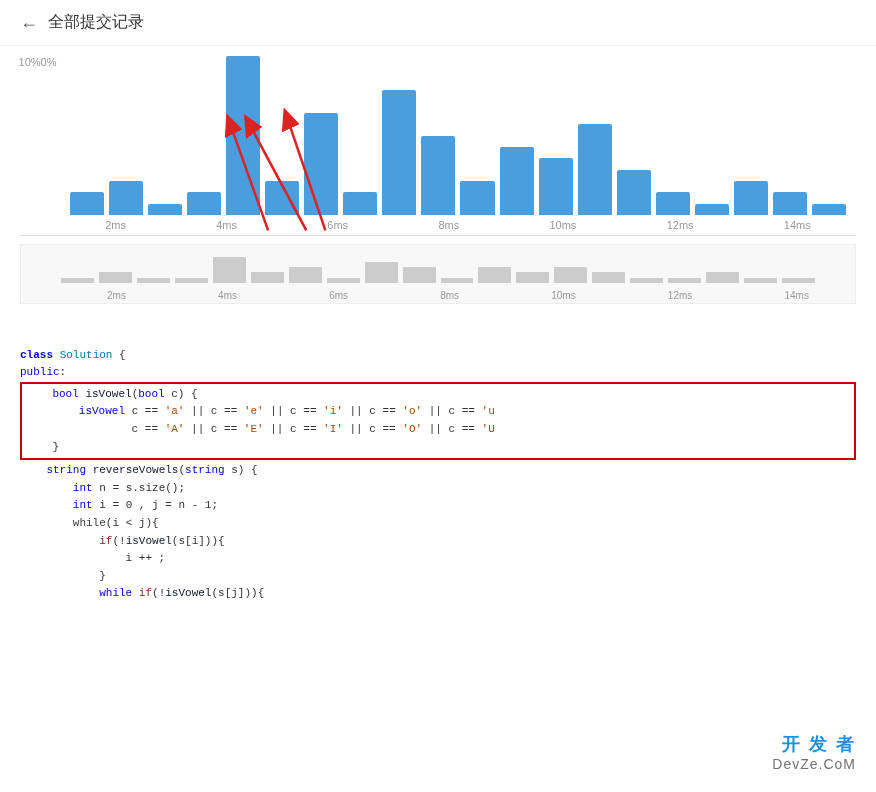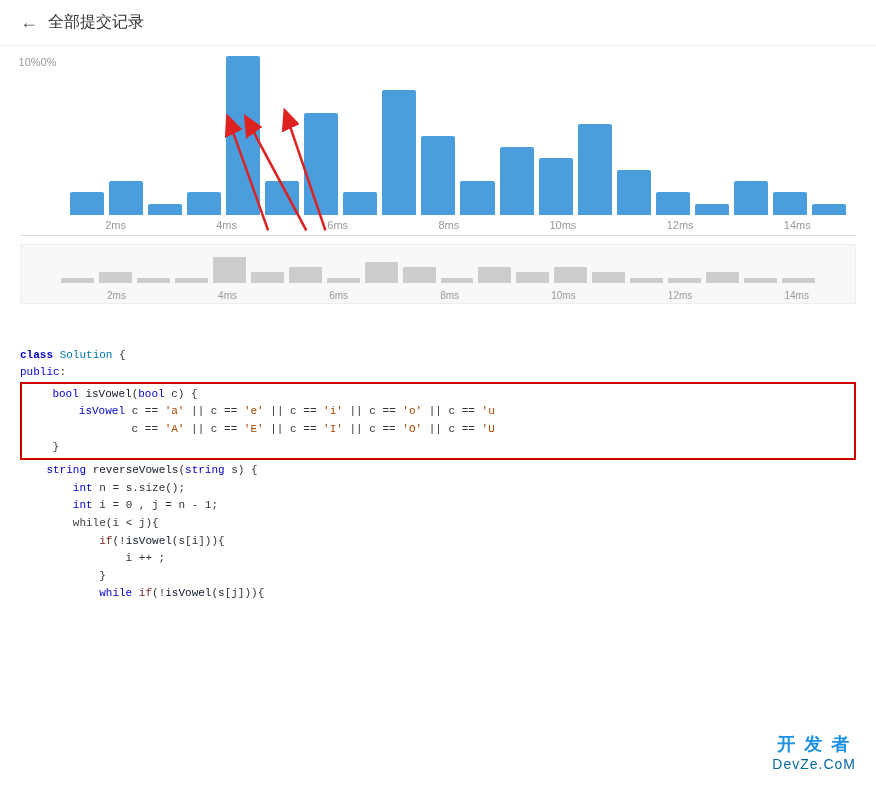--- a/index.html
+++ b/index.html
@@ -158,31 +158,31 @@
     .code-public { color: #0000cc; text-align: center; }
     .code-return { color: #0000cc; }
     .code-while { color: #404040; }
     .code-if { color: #7f1d1d; }
     .code-else { color: #0000cc; }
 
     .watermark {
       position: fixed;
       bottom: 20px;
       right: 20px;
-      text-align: center;
+      text-align: right;
     }
     .watermark-top {
       font-size: 18px;
       color: #1a90e0;
       font-weight: bold;
       letter-spacing: 2px;
     }
     .watermark-bottom {
       font-size: 14px;
-      color: #0369a1;
+      color: #737373;
       letter-spacing: 1px;
     }
 
     
   </style>
 </head>
 <body>
 
 <div class="header">
   <span class="back-arrow">←</span>

